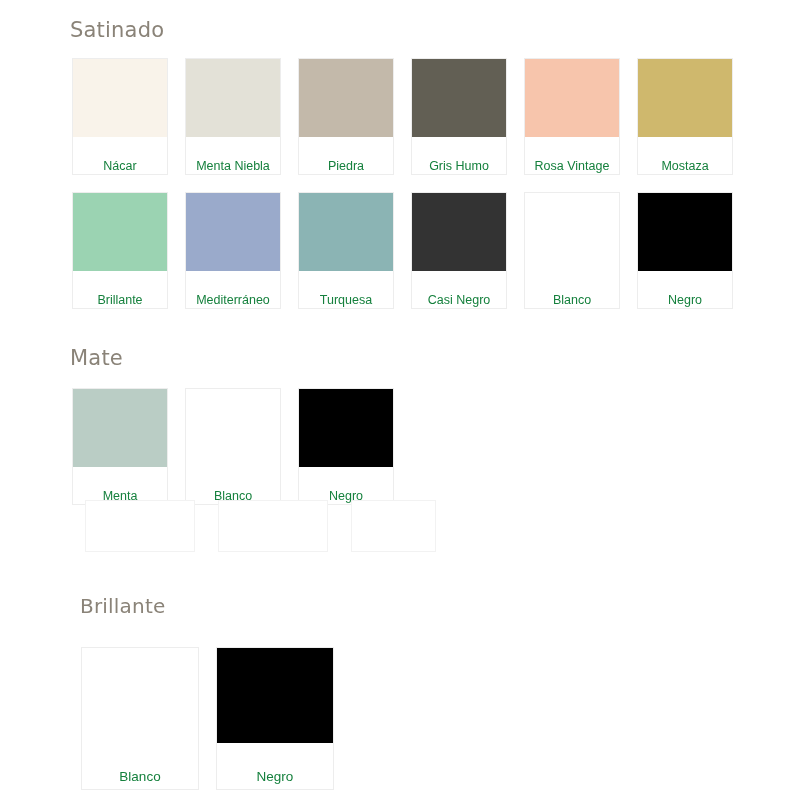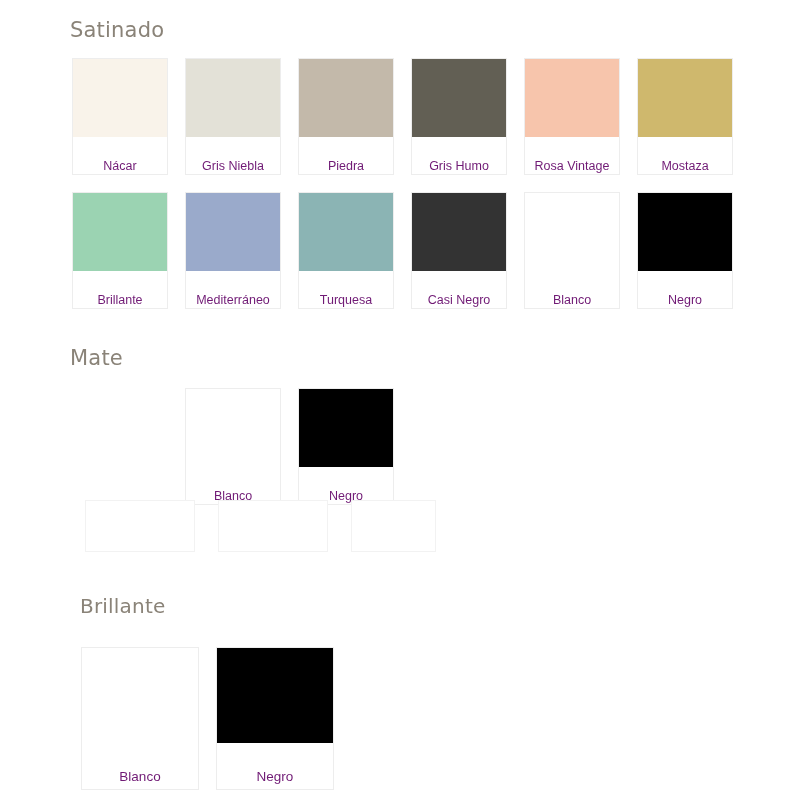--- a/index.html
+++ b/index.html
@@ -62,21 +62,21 @@
   .card .chip {
     width: 100%;
     flex: 0 0 auto;
   }
   .card .name {
     flex: 1 1 auto;
     display: flex;
     align-items: center;
     justify-content: center;
     font-size: 12.5px;
-    color: #701a75;
+    color: #15803d;
     font-family: "Liberation Sans", sans-serif;
     text-align: center;
     white-space: nowrap;
     line-height: 1;
     margin-top: 21px;
   }
 
   
   .card-std {
     width: 96px;
@@ -125,21 +125,21 @@
 
   <div class="section-title title-satinado">Satinado</div>
 
   <div class="card card-std" style="left:72px; top:58px;">
     <div class="chip" style="background: rgb(249, 243, 234);"></div>
     <div class="name">Nácar</div>
   </div>
 
   <div class="card card-std" style="left:185px; top:58px;">
     <div class="chip" style="background: rgb(227, 225, 215);"></div>
-    <div class="name">Gris Niebla</div>
+    <div class="name">Menta Niebla</div>
   </div>
 
   <div class="card card-std" style="left:298px; top:58px;">
     <div class="chip" style="background: rgb(195, 185, 170);"></div>
     <div class="name">Piedra</div>
   </div>
 
   <div class="card card-std" style="left:411px; top:58px;">
     <div class="chip" style="background: rgb(98, 95, 84);"></div>
     <div class="name">Gris Humo</div>
@@ -180,20 +180,24 @@
     <div class="name">Blanco</div>
   </div>
 
   <div class="card card-std" style="left:637px; top:192px;">
     <div class="chip" style="background: rgb(0, 0, 0);"></div>
     <div class="name">Negro</div>
   </div>
 
   <div class="section-title title-mate">Mate</div>
 
+  <div class="card card-mate" style="left:72px; top:388px;">
+    <div class="chip" style="background: rgb(186, 205, 197);"></div>
+    <div class="name">Menta</div>
+  </div>
 
   <div class="card card-mate" style="left:185px; top:388px;">
     <div class="chip" style="background: rgb(255, 255, 255);"></div>
     <div class="name">Blanco</div>
   </div>
 
   <div class="card card-mate" style="left:298px; top:388px;">
     <div class="chip" style="background: rgb(0, 0, 0);"></div>
     <div class="name">Negro</div>
   </div>

